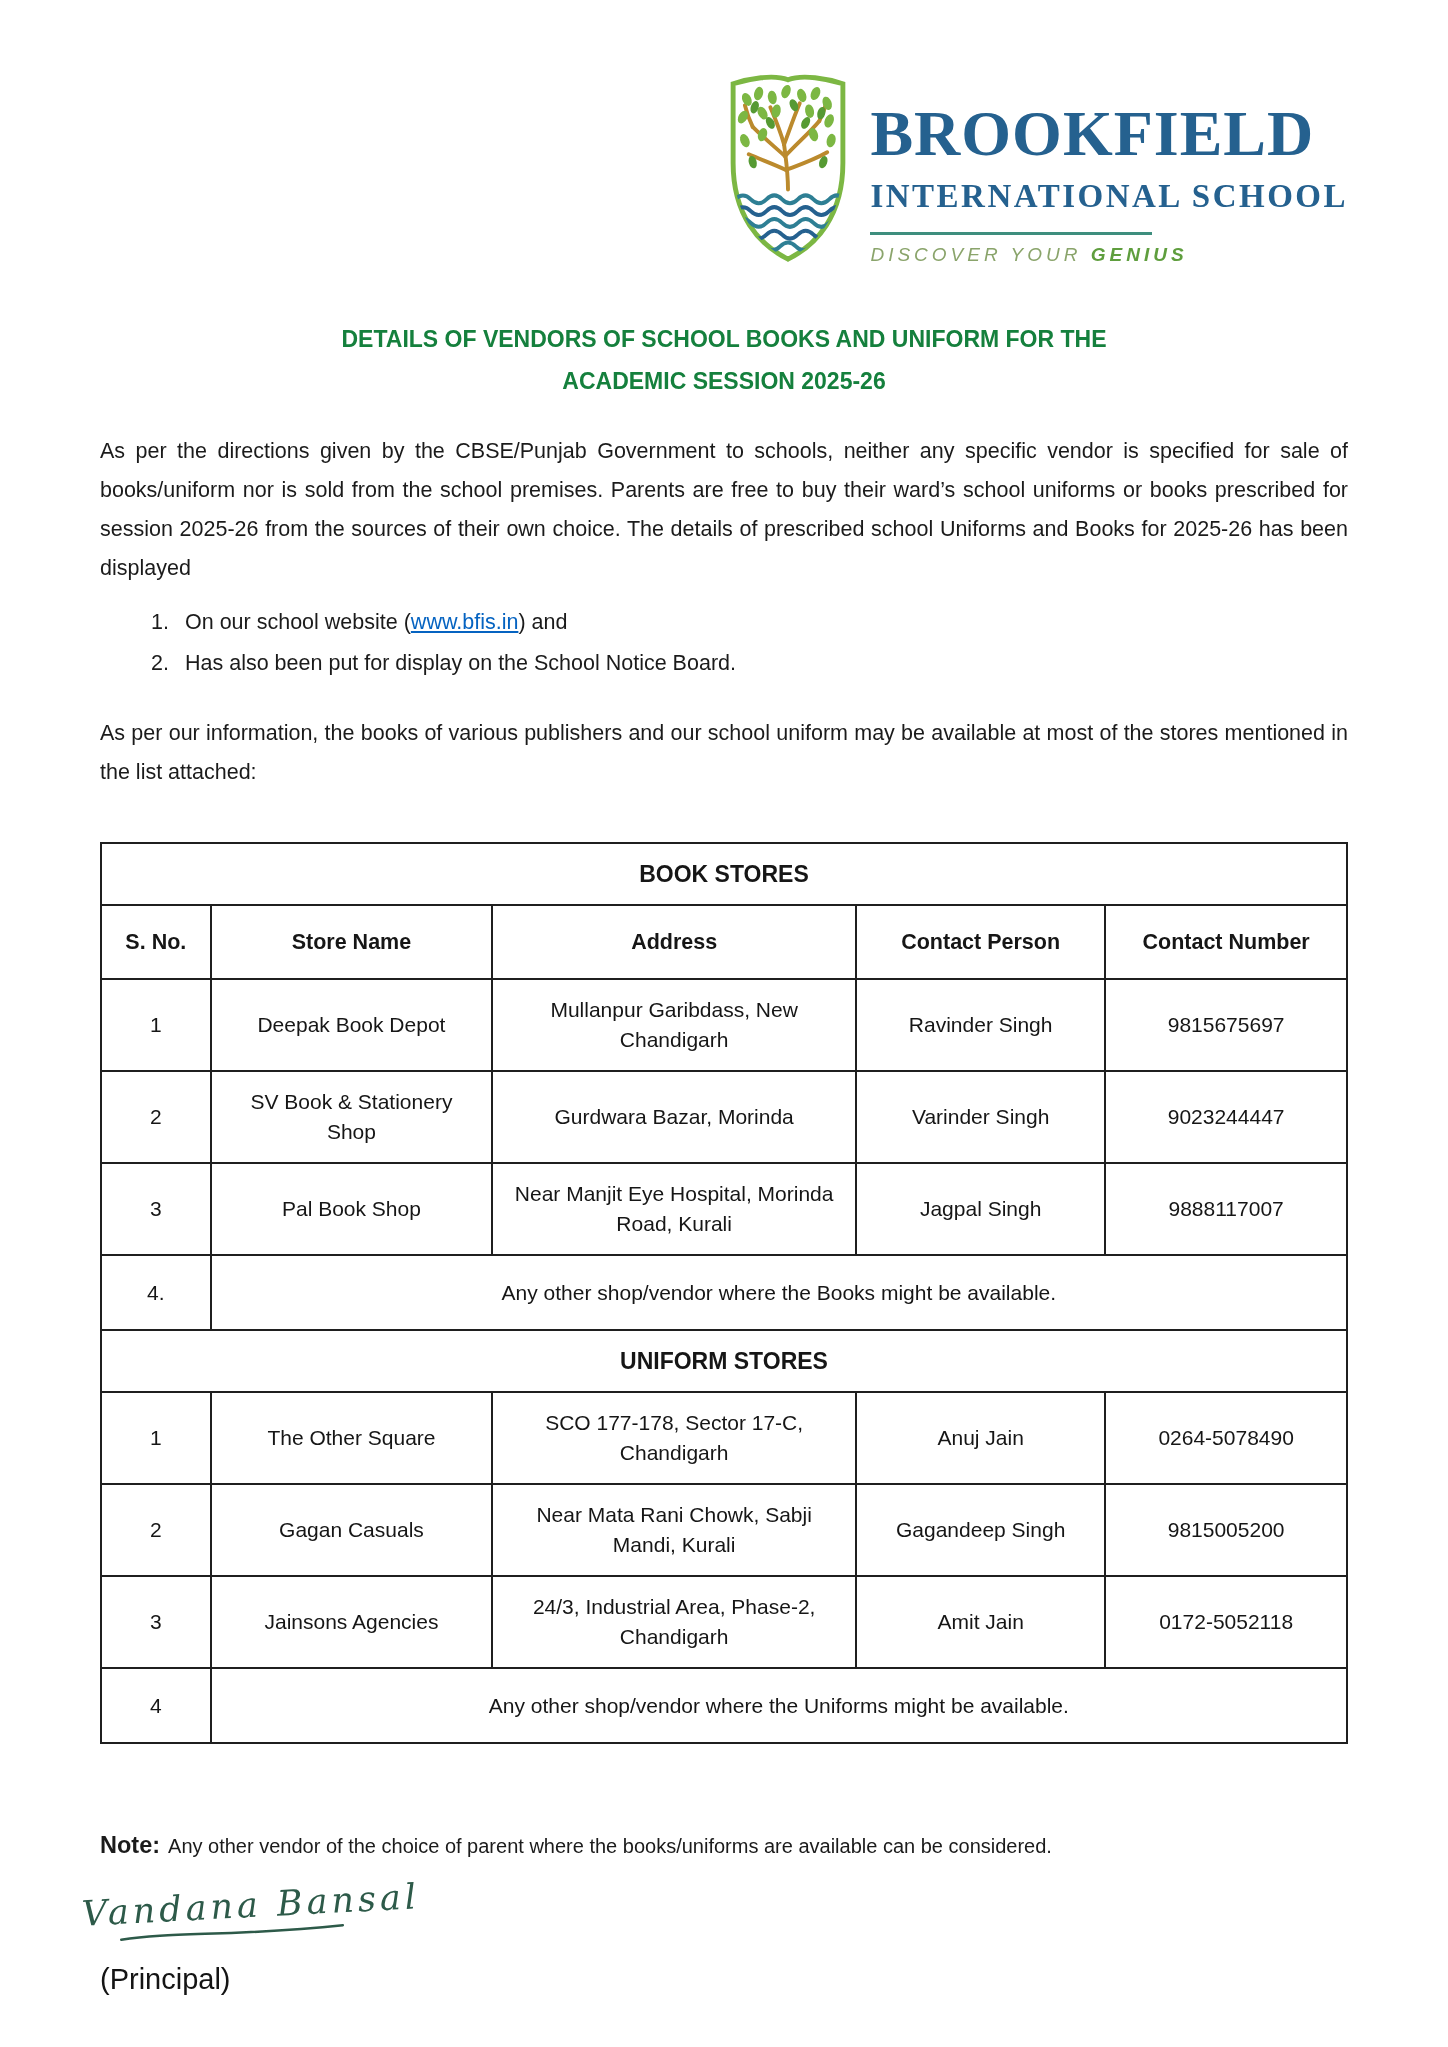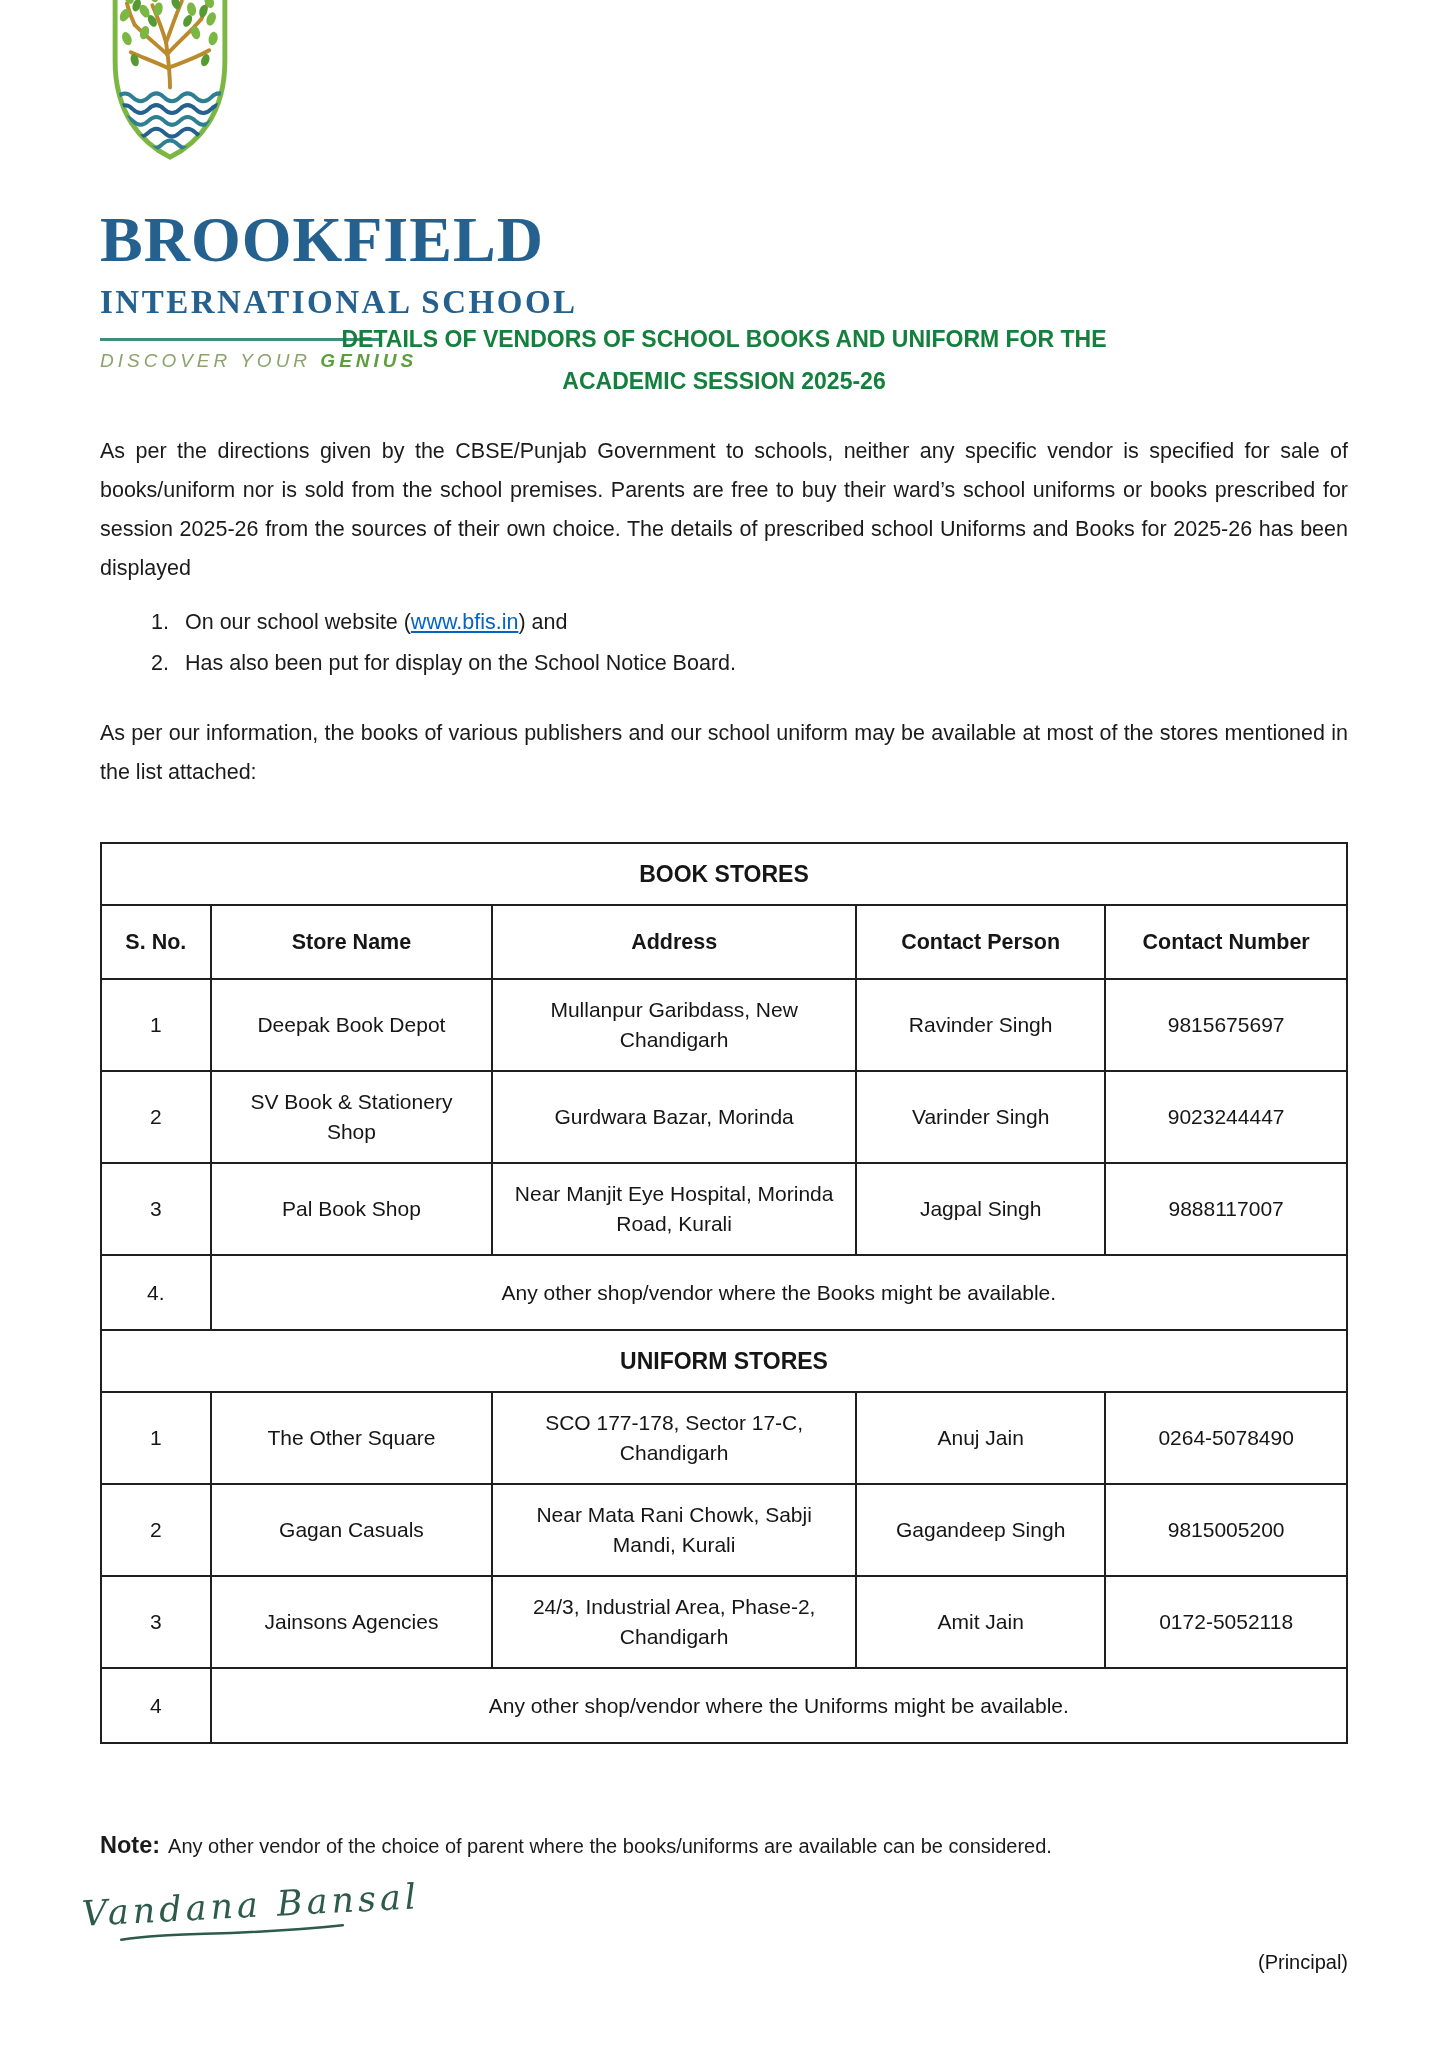--- a/index.html
+++ b/index.html
@@ -12,26 +12,25 @@
     background: #ffffff;
     font-family: "Liberation Sans", sans-serif;
     color: #1b1b1b;
     padding: 0 100px;
     overflow: hidden;
   }
 
   
   .logo-header {
     display: flex;
-    justify-content: center;
+    justify-content: flex-end;
     align-items: flex-start;
     gap: 12px;
     padding-top: 70px;
     height: 270px;
-    flex-direction: column;
   }
   .shield-wrap { width: 140px; height: 196px; flex: 0 0 auto; }
   .logo-text { padding-top: 34px; }
   .logo-name {
     font-family: "Liberation Serif", serif;
     font-weight: bold;
     font-size: 64px;
     line-height: 60px;
     letter-spacing: 1px;
     color: #25618f;
@@ -133,24 +132,23 @@
     font-family: "DejaVu Serif", serif;
     font-style: italic;
     font-size: 35px;
     letter-spacing: 4px;
     color: #2d5a49;
     transform: rotate(-3deg);
     line-height: 36px;
   }
   .sig-swoosh { display: block; margin-top: 2px; margin-left: 34px; }
   .principal {
-    margin-top: 14px;
-    font-size: 20px;
+    margin-top: 26px;
+    font-size: 29px;
     color: #141414;
-    text-align: right;
   }
 </style>
 </head>
 <body>
 
 <div class="page">
 
   
   <header class="logo-header">
     <div class="shield-wrap">

